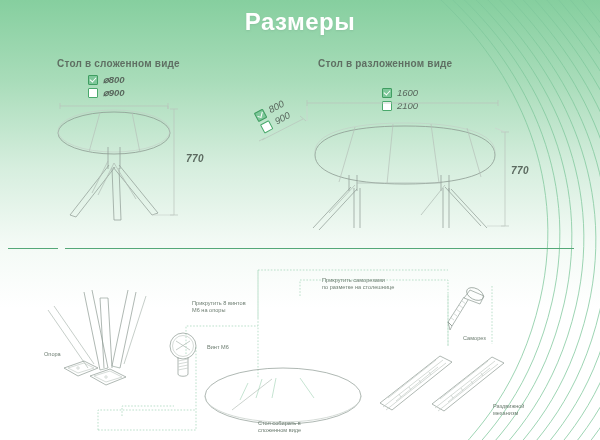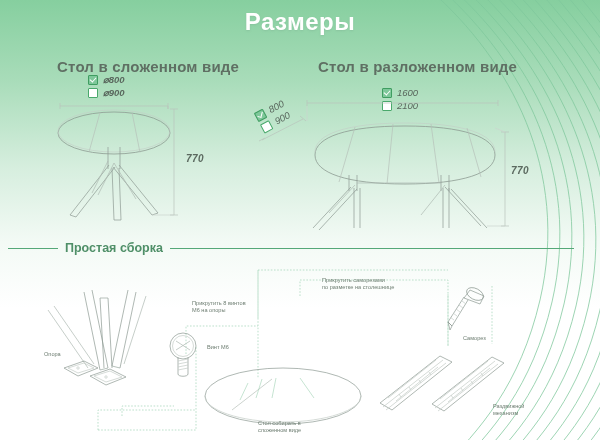--- a/index.html
+++ b/index.html
@@ -14,21 +14,21 @@
     background:linear-gradient(to bottom,#86cf9f 0%,#a8dcb9 18%,#d6eede 38%,#f3faf5 55%,#ffffff 70%,#ffffff 100%);
     overflow:hidden;
   }
   .swirl{position:absolute;top:0;right:0;width:180px;height:440px;pointer-events:none;}
   .title{
     position:absolute;top:8px;left:0;width:600px;text-align:center;
     color:#ffffff;font-size:24px;font-weight:bold;letter-spacing:.5px;
     text-shadow:0 1px 2px rgba(120,170,140,.35);
   }
   .sec-head{
-    position:absolute;color:#5f6f63;font-size:15px;font-weight:bold;letter-spacing:.2px;
+    position:absolute;color:#5f6f63;font-size:10px;font-weight:bold;letter-spacing:.2px;
     white-space:nowrap;
   }
   .opt-list{position:absolute;font-size:9px;color:#5f6f63;line-height:13px;white-space:nowrap;}
   .opt-row{display:flex;align-items:center;gap:5px;font-style:italic;}
   .cb{
     width:8px;height:8px;border:1px solid #4aa96c;border-radius:1px;display:inline-block;
     background:#ffffff;position:relative;flex:0 0 auto;
   }
   .cb.on{background:#7ec89a;border-color:#3f9d61;}
   .cb.on::after{
@@ -172,21 +172,20 @@
       <path d="M246 37 L254 37 M250 37 L250 131 M246 131 L254 131" stroke="#b9c3bc"></path>
       <path d="M232 131 L250 131" stroke="#ccd4cf"></path>
       <path d="M240 33 L250 37" stroke="#ccd4cf"></path>
     </g>
   </svg>
 
   <div class="dim" style="left:511px;top:165px;">770</div>
 
   <div class="divider-wrap">
     <div class="divider-line l"></div>
-    <div class="divider-label">Простая сборка</div>
     <div class="divider-line r"></div>
   </div>
 
   <svg style="position:absolute;left:0px;top:258px;" width="580" height="182" viewBox="0 0 580 182" fill="none">
 
     <g stroke="#9fd2b4" stroke-width="0.7" stroke-dasharray="1.6 1.6" fill="none">
       <path d="M98 172 L98 152 L196 152 L196 88"></path>
       <path d="M98 172 L196 172 L196 152"></path>
       <path d="M122 158 L122 148 L174 148"></path>
       <path d="M186 96 L186 68 L258 68"></path>

